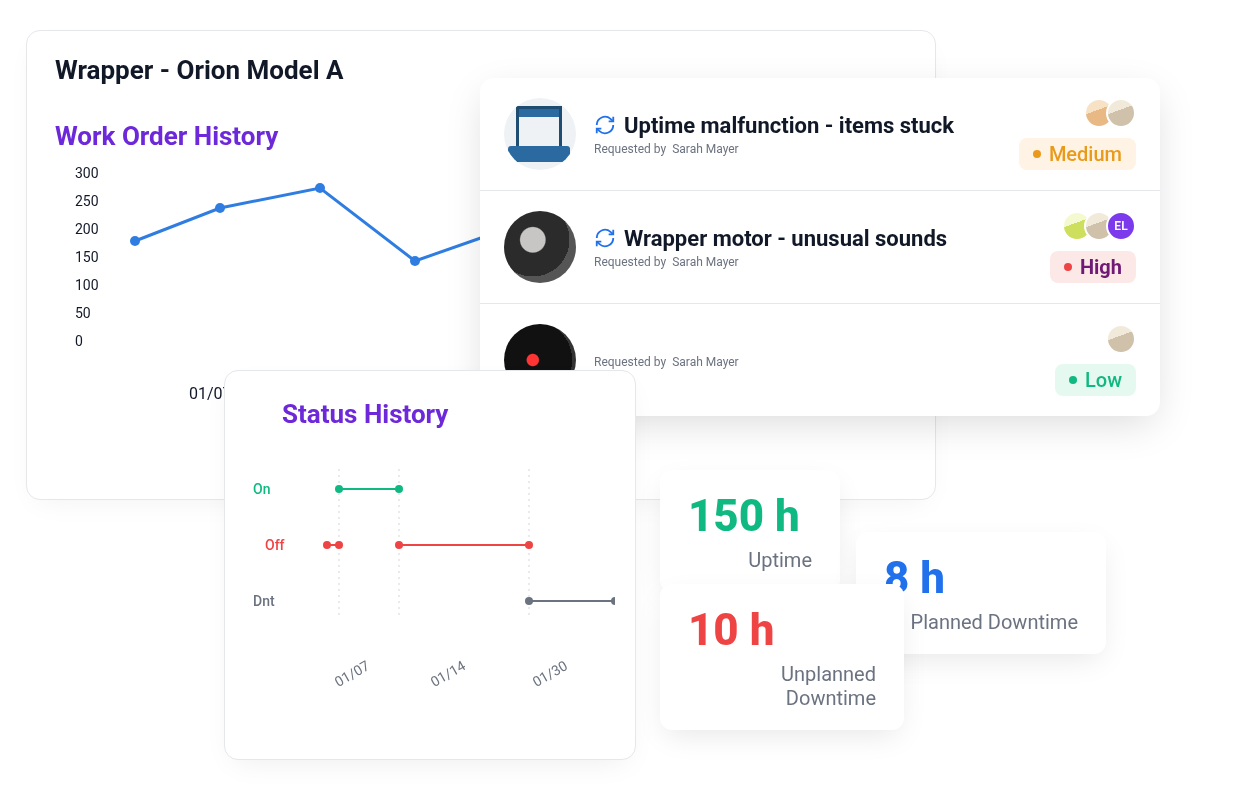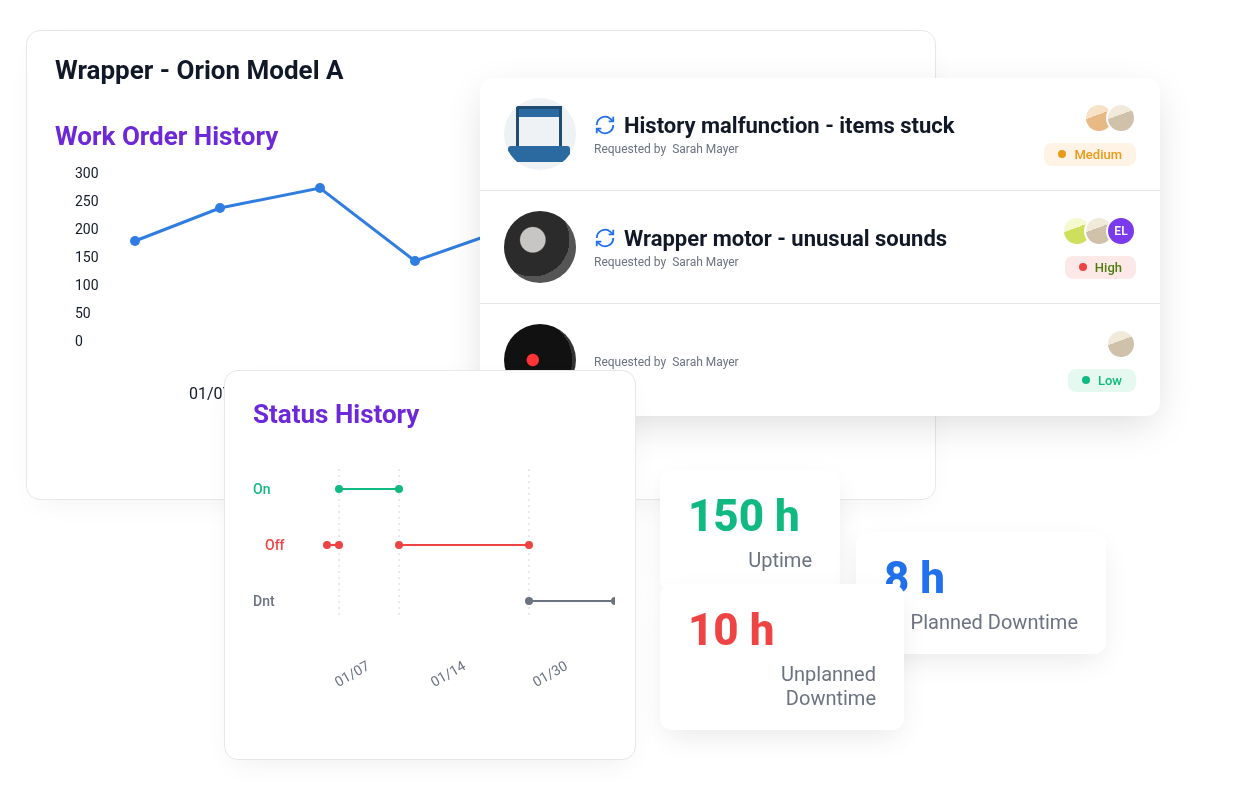--- a/index.html
+++ b/index.html
@@ -108,44 +108,44 @@
   background: #7c3aed; color: #fff;
   display: flex; align-items: center; justify-content: center;
   font-size: 12px; font-weight: 600;
 }
 .avatar.a1 { background: linear-gradient(160deg,#f8e2c6 0 40%,#e9b985 40% 100%); }
 .avatar.a2 { background: linear-gradient(160deg,#f1eadb 0 40%,#cfc1aa 40% 100%); }
 .avatar.a3 { background: linear-gradient(160deg,#f4f9d0 0 40%,#cddf5c 40% 100%); }
 .priority-badge {
   display: inline-flex; align-items: center; gap: 8px;
   padding: 4px 14px; border-radius: 8px;
-  font-size: 13px; font-weight: 500;
+  font-size: 20px; font-weight: 500;
 }
 .priority-badge .dot { width: 8px; height: 8px; border-radius: 50%; }
 .priority-medium { background: #fef3e4; color: #ea9a1a; }
 .priority-medium .dot { background: #ea9a1a; }
-.priority-high { background: #fde8e8; color: #4d7c0f; }
+.priority-high { background: #fde8e8; color: #701a75; font-weight: bold; }
 .priority-high .dot { background: #ef4444; }
 .priority-low { background: #e6f9f0; color: #10b981; }
 .priority-low .dot { background: #10b981; }
 
 
 .status-card {
   position: absolute;
   left: 224px;
   top: 370px;
   width: 412px;
   height: 390px;
   background: #fff;
   border: 1px solid #e5e7eb;
   border-radius: 14px;
   box-shadow: 0 10px 30px -10px rgba(0,0,0,0.08);
   padding: 28px;
 }
-.status-card .section-title { margin-top: 0; }
+.status-card .section-title { margin-top: 0; margin-left: 29px; }
 .status-chart {
   position: relative;
   margin-top: 40px;
   height: 220px;
 }
 .s-row-label {
   position: absolute;
   font-size: 14px;
   font-weight: 500;
   transform: translateY(-50%);
@@ -235,21 +235,21 @@
   <div class="ticket-row">
     <div class="ticket-thumb thumb-1"></div>
     <div class="ticket-body">
       <div class="ticket-title-line">
         <svg class="refresh-icon" viewBox="0 0 24 24" fill="none" stroke="currentColor" stroke-width="2">
           <path d="M3 12a9 9 0 0 1 15-6.7L21 8"></path>
             <polyline points="21 3 21 8 16 8"></polyline>
           <path d="M21 12a9 9 0 0 1-15 6.7L3 16"></path>
             <polyline points="3 21 3 16 8 16"></polyline>
         </svg>
-        <span class="ticket-title">History malfunction - items stuck</span>
+        <span class="ticket-title">Uptime malfunction - items stuck</span>
       </div>
       <div class="ticket-sub">
         <span>Requested by</span>
         <span>Sarah Mayer</span>
       </div>
     </div>
     <div class="ticket-right">
       <div class="avatar-stack">
         <div class="avatar a1"></div>
         <div class="avatar a2"></div>

